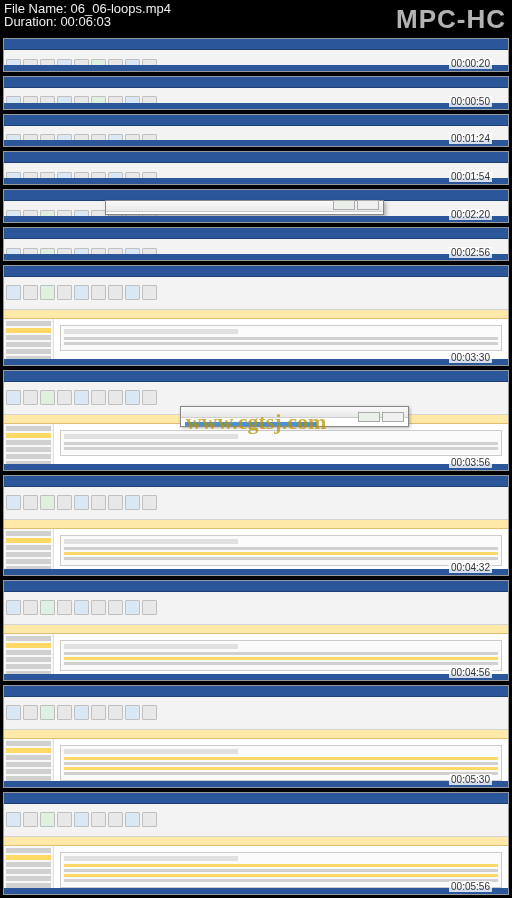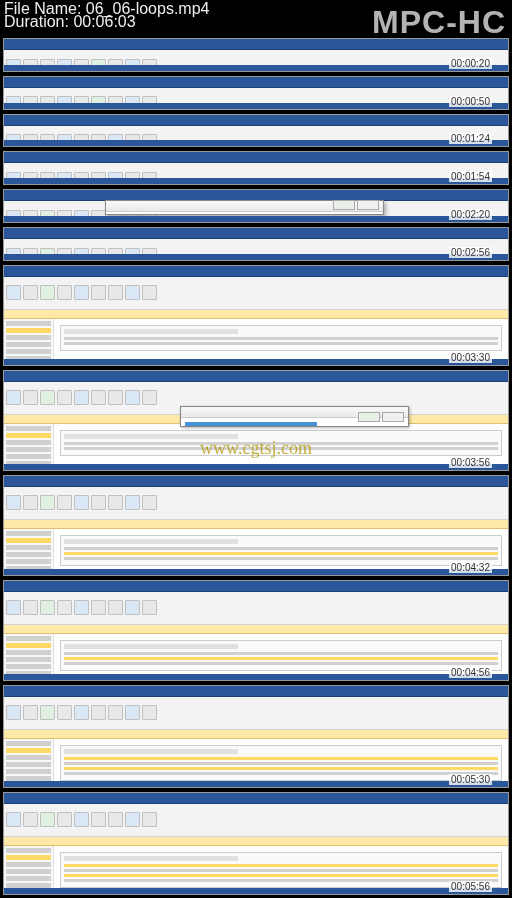--- a/index.html
+++ b/index.html
@@ -1,17 +1,17 @@
 <!DOCTYPE html>
 <html><head>
 <meta charset="utf-8">
 <style>
 body{margin:0;background:#000;font-family:Arial,sans-serif;font-size:9px;color:#fff;width:512px;height:898px;position:relative;overflow:hidden}
-.header{position:absolute;top:2px;left:4px;font-size:16px;color:#eee;line-height:13px}
-.mpc{position:absolute;top:4px;right:6px;font-size:32px;font-weight:bold;color:rgba(255,255,255,0.7);letter-spacing:1px}
+.header{position:absolute;top:2px;left:4px;font-size:13px;color:#eee;line-height:13px}
+.mpc{position:absolute;top:4px;right:6px;font-size:26px;font-weight:bold;color:rgba(255,255,255,0.7);letter-spacing:1px}
 .grid{position:absolute;top:38px;left:3px;right:3px;bottom:3px;display:grid;grid-template-columns:1fr;grid-template-rows:repeat(6,1fr);gap:4px}
 .thumb{background:#fff;position:relative;overflow:hidden;border:1px solid #999}
 .tbar{height:10px;background:#2b579a;border-bottom:1px solid #1e3f73}
 .ribbon{height:28px;background:#f3f3f3;border-bottom:1px solid #d4d4d4;display:flex;align-items:center;padding:2px;gap:2px}
 .ric{width:13px;height:13px;background:#e8e8e8;border:1px solid #c0c0c0;border-radius:1px;flex-shrink:0}
 .ric.b{background:#dae8f5}
 .ric.g{background:#e0f0e0}
 .subbar{height:8px;background:#ffe9a8;border-bottom:1px solid #e0c070}
 .body{display:flex;height:calc(100% - 56px)}
 .side{width:45px;background:#f8f8f8;border-right:1px solid #e0e0e0;padding:2px}
@@ -26,21 +26,21 @@
 .dialog{position:absolute;top:30%;left:20%;width:55%;height:40%;background:#fff;border:1px solid #888;box-shadow:2px 2px 4px rgba(0,0,0,0.3)}
 .dtitle{height:10px;background:linear-gradient(#fafafa,#e8e8e8);border-bottom:1px solid #ccc}
 .dbody{padding:4px}
 .dbtn{position:absolute;bottom:4px;right:4px;display:flex;gap:2px}
 .btn{width:20px;height:8px;background:#f0f0f0;border:1px solid #aaa}
 .btn.ok{background:#e8f0e8}
 .stage{border:1px solid #ccc;background:#fafafa;margin:2px;padding:3px}
 .stagehdr{height:5px;background:#e0e0e0;margin-bottom:3px;width:40%}
 .stageline{height:3px;background:#d0d0d0;margin-bottom:2px}
 .stageline.hl{background:#ffd966}
-.center-wm{position:absolute;top:438px;left:50%;transform:translateX(-50%);font-size:18px;color:rgba(180,150,0,0.75);font-weight:normal;z-index:10;font-family:Georgia,serif}
+.center-wm{position:absolute;top:409px;left:50%;transform:translateX(-50%);font-size:22px;color:rgba(180,150,0,0.75);font-weight:bold;z-index:10;font-family:Georgia,serif}
 .bottombar{position:absolute;bottom:0;left:0;right:0;height:6px;background:#2b579a}
 .smalldlg{position:absolute;top:35%;left:35%;width:45%;height:20%;background:#fff;border:1px solid #888;box-shadow:1px 1px 3px rgba(0,0,0,0.3)}
 </style>
 </head>
 <body>
 
 <div class="header">
   <div><span>File Name:</span> <span>06_06-loops.mp4</span></div>
   <div><span>Duration:</span> <span>00:06:03</span></div>
 </div>

